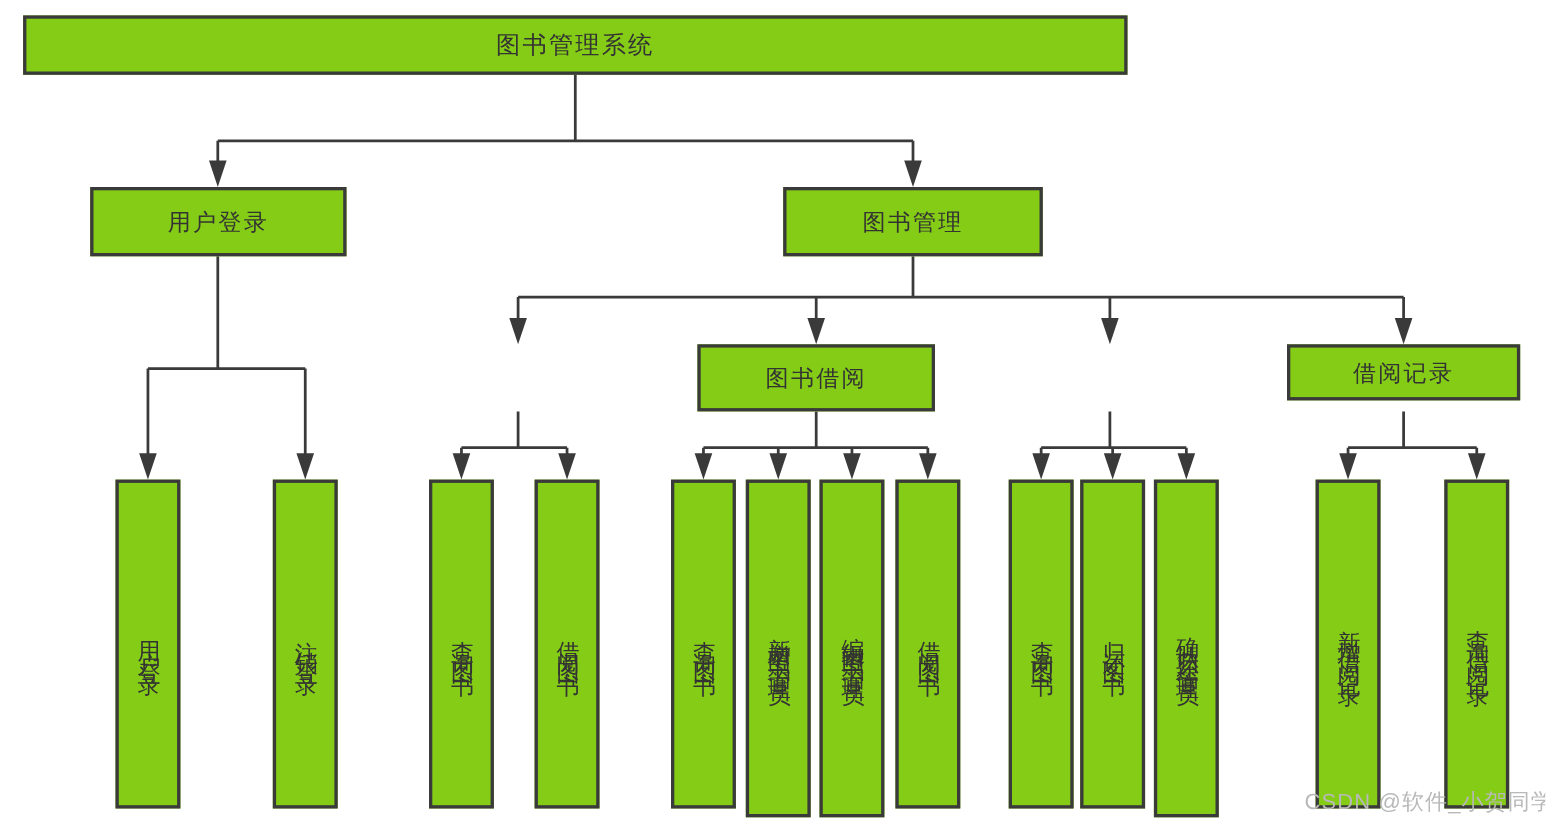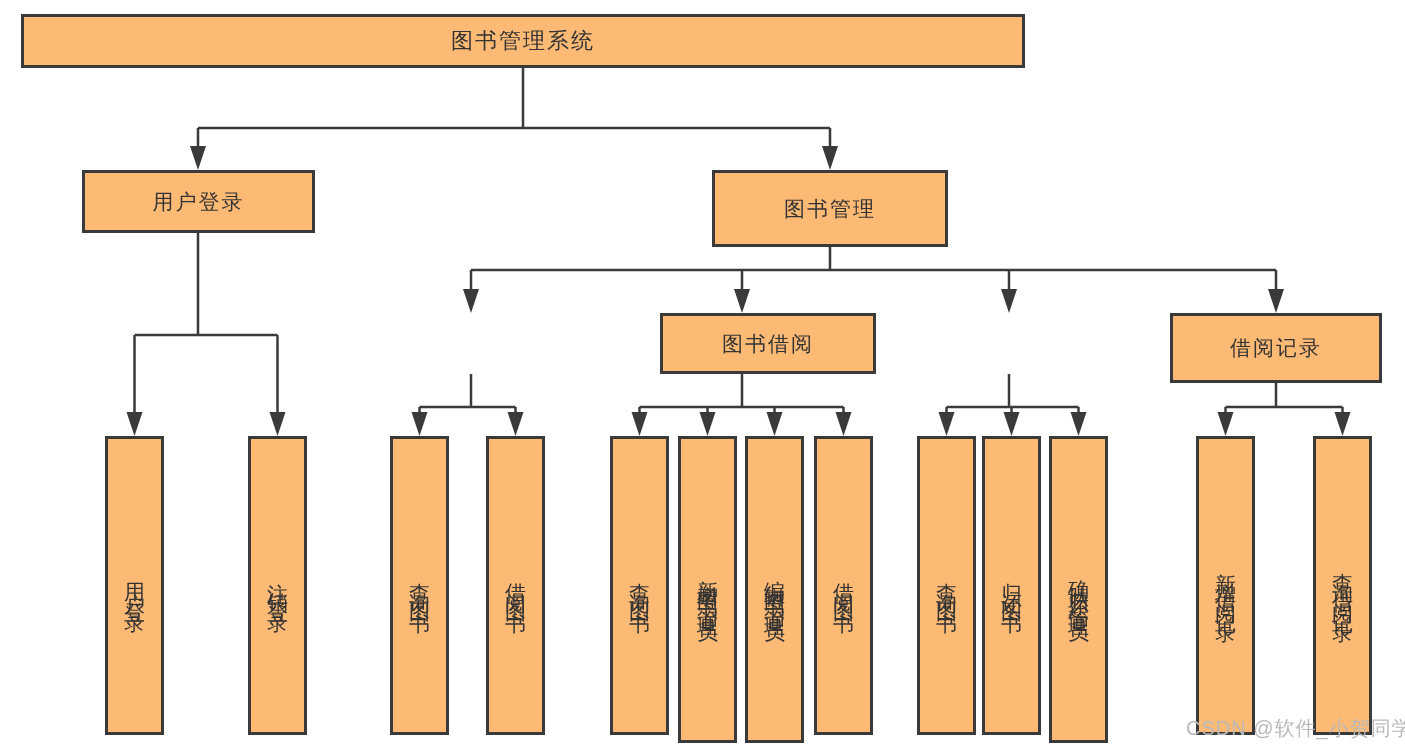--- a/index.html
+++ b/index.html
@@ -19,40 +19,40 @@
     position: absolute;
     left: 0;
     top: 0;
     width: 1405px;
     height: 747px;
   }
   .node {
     position: absolute;
     box-sizing: border-box;
     border: 3px solid #3a3a3a;
-    background: #fdba74;
+    background: #84cc16;
     display: flex;
     align-items: center;
     justify-content: center;
     color: #333333;
     font-size: 21px;
     letter-spacing: 2px;
     white-space: nowrap;
   }
   .root {
     left: 21px; top: 14px;
     width: 1004px; height: 54px;
     font-size: 22px;
   }
   .n-user-login   { left: 82px;  top: 170px; width: 233px; height: 63px; }
-  .n-book-mgmt    { left: 712px; top: 170px; width: 236px; height: 77px; }
+  .n-book-mgmt    { left: 712px; top: 170px; width: 236px; height: 63px; }
   .n-newbook      { left: 363px; top: 313px; width: 216px; height: 61px; }
-  .n-borrow       { left: 634px; top: 313px; width: 216px; height: 61px; margin-left: 26px; }
+  .n-borrow       { left: 634px; top: 313px; width: 216px; height: 61px; }
   .n-current      { left: 902px; top: 313px; width: 214px; height: 61px; }
-  .n-records      { left: 1170px; top: 313px; width: 212px; height: 70px; }
+  .n-records      { left: 1170px; top: 313px; width: 212px; height: 51px; }
   .leaf {
     top: 436px;
     width: 59px;
     height: 299px;
     writing-mode: vertical-rl;
     text-orientation: mixed;
     letter-spacing: 10px;
     font-size: 21px;
   }
   .leaf.tall { height: 307px; letter-spacing: 6px; }

